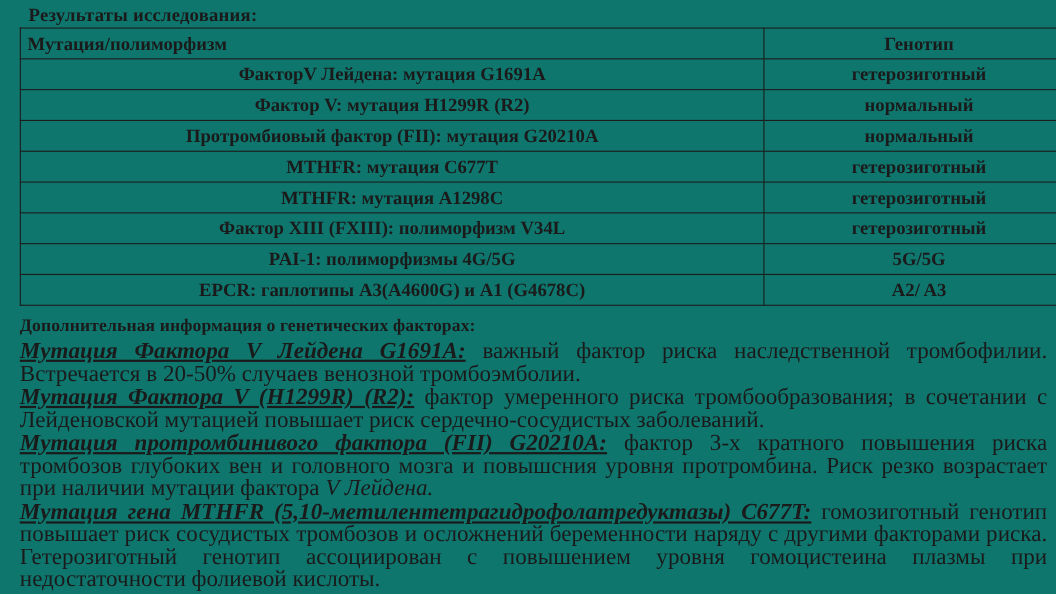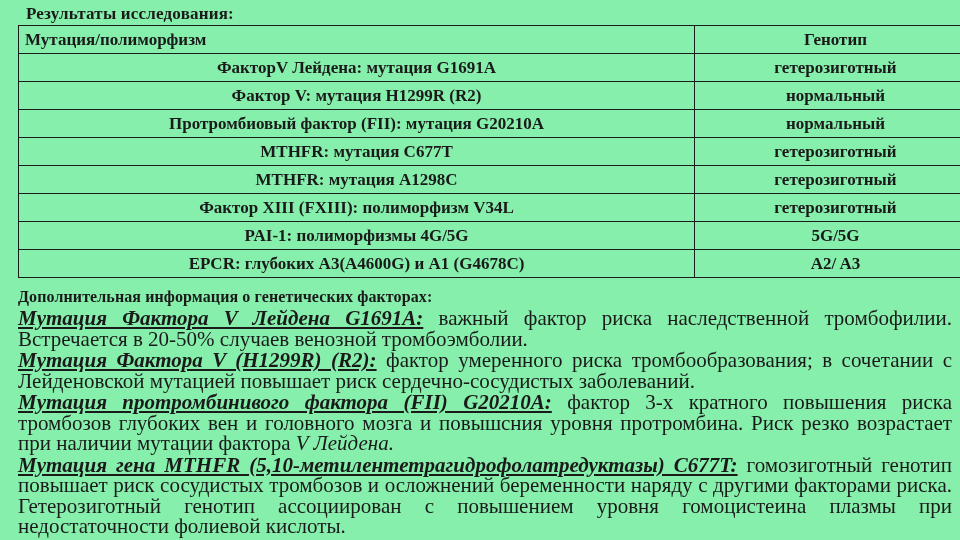--- a/index.html
+++ b/index.html
@@ -13,21 +13,21 @@
     overflow: hidden;
     font-family: "Liberation Serif", serif;
     color: #1a1a1a;
   }
   .page {
     position: relative;
     width: 960px;
     height: 540px;
     box-sizing: border-box;
     padding: 4px 10px 16px 18px;
-    background: #86efac;
+    background: #0f766e;
   }
   .results-title {
     font-size: 17px;
     font-weight: bold;
     line-height: 19px;
     margin: 0 0 2px 8px;
     letter-spacing: 0.2px;
   }
   table.results {
     border-collapse: collapse;
@@ -119,21 +119,21 @@
       </tr>
       <tr>
         <td class="col-mut">Фактор XIII (FXIII): полиморфизм V34L</td>
         <td class="col-gen">гетерозиготный</td>
       </tr>
       <tr>
         <td class="col-mut">PAI-1: полиморфизмы 4G/5G</td>
         <td class="col-gen">5G/5G</td>
       </tr>
       <tr>
-        <td class="col-mut">EPCR: глубоких A3(A4600G) и A1 (G4678C)</td>
+        <td class="col-mut">EPCR: гаплотипы A3(A4600G) и A1 (G4678C)</td>
         <td class="col-gen">A2/ A3</td>
       </tr>
     </tbody>
   </table>
 
   <div class="info-title">Дополнительная информация о генетических факторах:</div>
 
   <p class="para">
     <span class="lead">Мутация Фактора V Лейдена G1691A:</span><span class="body"> важный фактор риска наследственной тромбофилии. Встречается в 20-50% случаев венозной тромбоэмболии.</span>
   </p>

